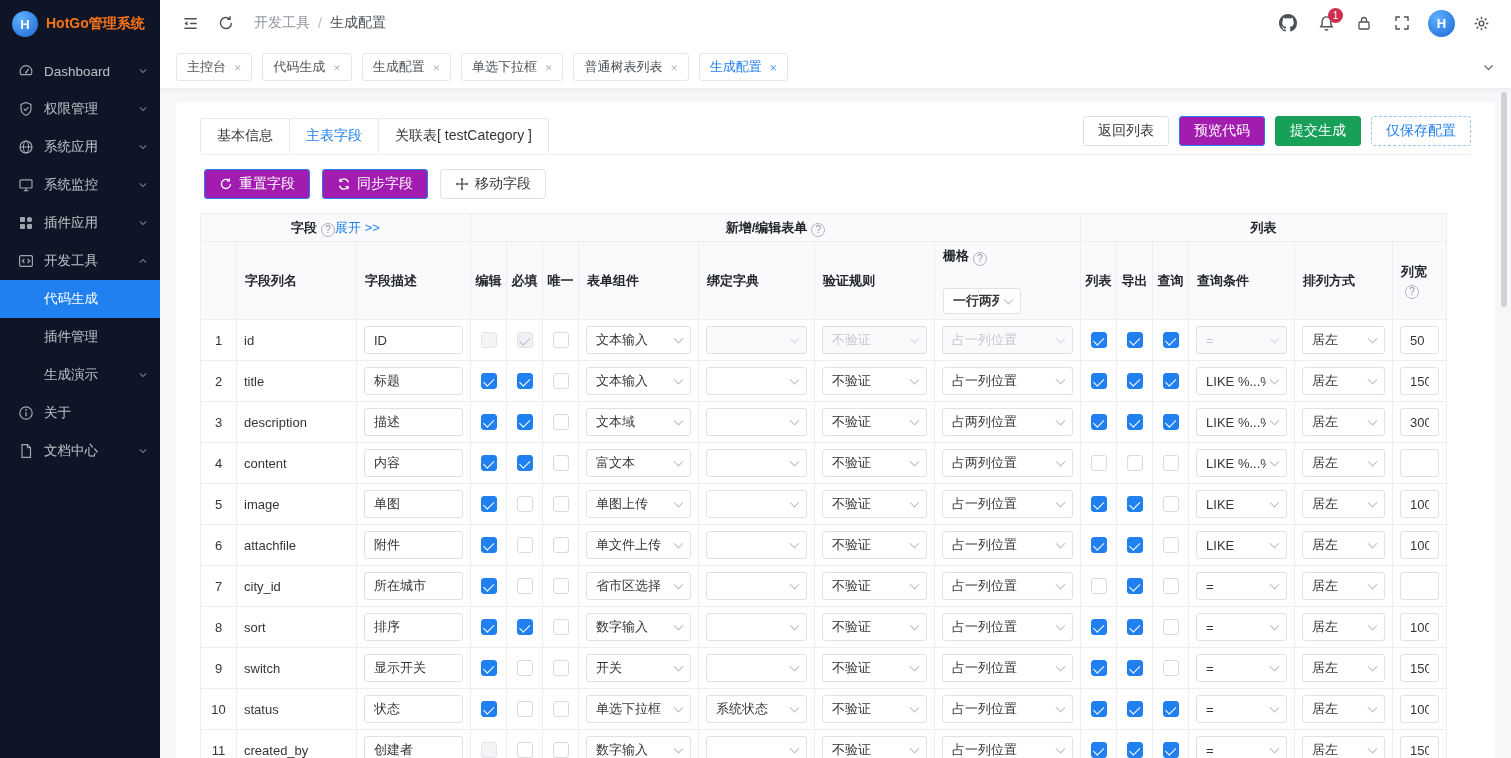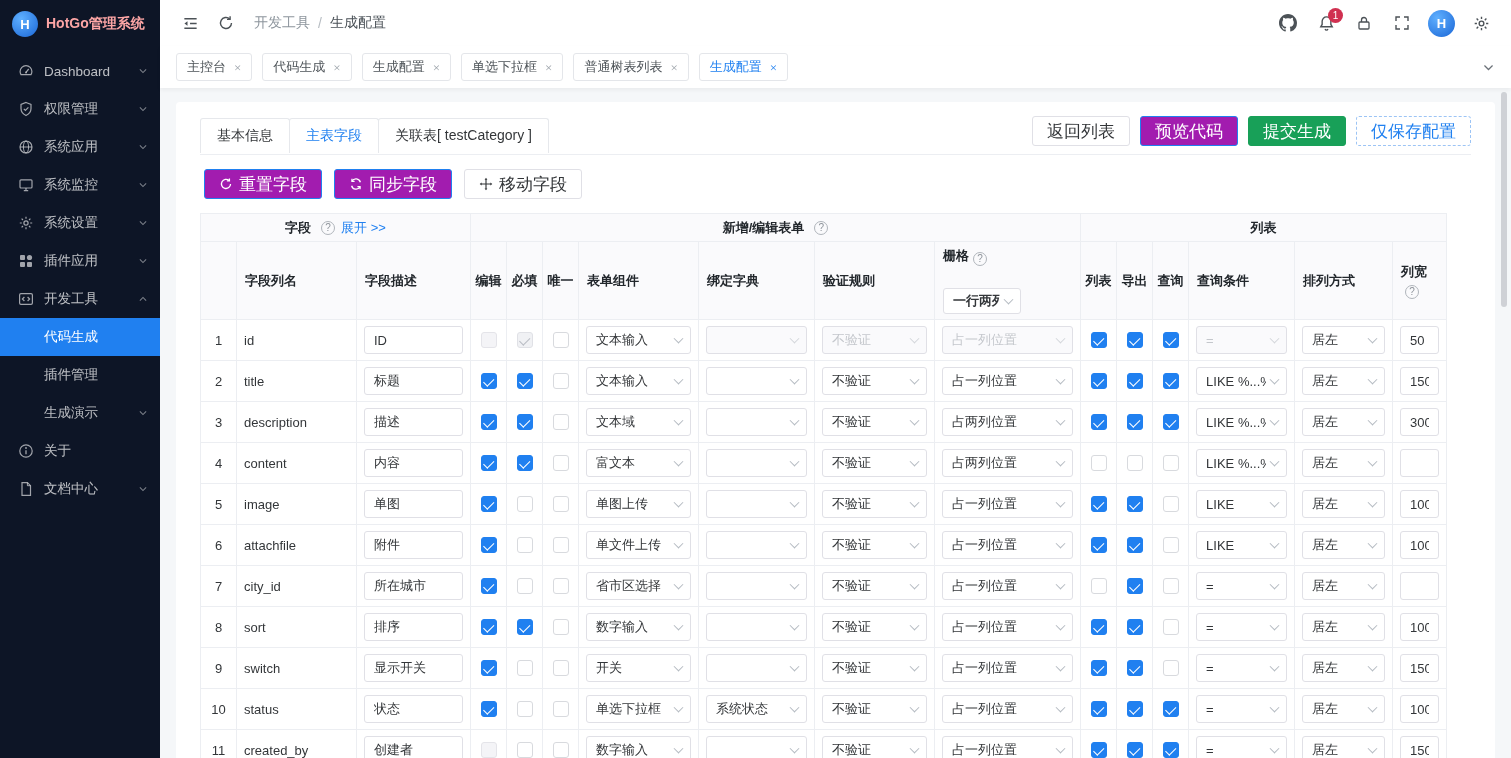--- a/index.html
+++ b/index.html
@@ -6,21 +6,21 @@
     font-family:"Liberation Sans","DejaVu Sans",sans-serif;background:#f5f7f9;color:#333639;}
   *{box-sizing:border-box;}
   .app{display:flex;width:1511px;height:758px;}
 
   
   .sidebar{width:160px;min-width:160px;background:#0d1526;height:100%;}
   .logo-row{height:48px;display:flex;align-items:center;gap:8px;padding:0 12px;}
   .logo-circle{width:26px;height:26px;border-radius:50%;flex:none;
     background:radial-gradient(circle at 35% 30%,#5fb0ff,#1a66d6);color:#fff;font-weight:bold;
     display:flex;align-items:center;justify-content:center;font-size:13px;}
-  .logo-text{color:#fca5a5;font-size:14px;font-weight:600;white-space:nowrap;}
+  .logo-text{color:#f97316;font-size:14px;font-weight:600;white-space:nowrap;}
   .menu{padding-top:4px;}
   .menu-item{height:38px;display:flex;align-items:center;gap:10px;padding:0 12px 0 18px;
     color:rgba(255,255,255,.72);font-size:13.5px;cursor:pointer;white-space:nowrap;}
   .menu-item .mi-icon{width:16px;height:16px;flex:none;display:flex;align-items:center;justify-content:center;opacity:.85;}
   .menu-item .mi-icon svg{width:16px;height:16px;}
   .menu-item .mi-label{flex:1;overflow:hidden;}
   .menu-item .mi-chev{flex:none;color:rgba(255,255,255,.45);display:flex;}
   .menu-item .mi-chev.up{transform:rotate(180deg);}
   .menu-item.child{padding-left:44px;}
   .menu-item.active{background:#2080f0;color:#fff;}
@@ -56,36 +56,36 @@
   .card{background:#fff;border-radius:4px;padding:14px 24px 0;height:900px;}
 
   .card-head{display:flex;align-items:center;border-bottom:1px solid #eceef2;}
   .ctabs{display:flex;}
   .ctab{padding:8px 16px;font-size:14px;border:1px solid #e6e8ec;border-bottom:none;background:#fff;
     border-radius:3px 3px 0 0;color:#333639;cursor:pointer;margin-right:-1px;white-space:nowrap;}
   .ctab.active{color:#2080f0;}
   .head-actions{margin-left:auto;display:flex;gap:10px;padding-bottom:8px;}
 
   .btn{display:inline-flex;align-items:center;gap:6px;height:30px;padding:0 14px;border-radius:3px;
-    font-size:17px;border:1px solid #e0e0e6;background:#fff;color:#333639;cursor:pointer;white-space:nowrap;}
+    font-size:14px;border:1px solid #e0e0e6;background:#fff;color:#333639;cursor:pointer;white-space:nowrap;}
   .btn svg{display:block;}
   .btn.primary{background:#a21caf;border-color:#2080f0;color:#fff;}
   .btn.success{background:#18a058;border-color:#18a058;color:#fff;}
   .btn.dashed-primary{color:#2080f0;border:1px dashed #9cc4f5;background:#fff;}
 
   .toolbar{display:flex;gap:12px;margin:14px 4px 0;}
 
   
   .table-wrap{margin-top:14px;}
   table{border-collapse:collapse;table-layout:fixed;width:1246px;font-size:13px;color:#333639;background:#fff;}
   th,td{border:1px solid #eceef2;overflow:hidden;}
   th{background:#fafafc;font-weight:600;color:#22272c;padding:5px 8px;text-align:left;font-size:13px;}
   th.c,td.c{text-align:center;padding-left:2px;padding-right:2px;}
   .group-row th{height:28px;padding:4px 6px;}
-  .gcell{display:flex;align-items:center;justify-content:center;gap:6px;}
+  .gcell{display:flex;align-items:flex-end;justify-content:center;}
   .gtitle{font-weight:600;}
   .head-row th{height:58px;vertical-align:middle;}
   .grid-th .sel{width:78px;margin-top:22px;height:26px;}
   td{padding:6px 7px;height:41px;background:#fff;}
   .q{display:inline-block;width:14px;height:14px;border:1px solid #b0b5bb;border-radius:50%;
     font-size:10px;line-height:12px;text-align:center;color:#8d939a;font-weight:400;flex:none;}
   th .q{margin-left:4px;vertical-align:-2px;}
   .expand-link{color:#2080f0;cursor:pointer;font-weight:400;text-decoration:none;white-space:nowrap;}
 
   .cb{width:16px;height:16px;border:1px solid #d8dade;border-radius:3px;background:#fff;
@@ -167,34 +167,20 @@
           </span>
         </div>
         <div class="menu-item">
           <span class="mi-icon">
             <svg viewBox="0 0 16 16">
               <rect x="2" y="2.8" width="12" height="8.2" rx="1" fill="none" stroke="currentColor" stroke-width="1.2"></rect>
               <path d="M5.8 13.6h4.4M8 11v2.6" stroke="currentColor" stroke-width="1.2"></path>
             </svg>
           </span>
           <span class="mi-label">系统监控</span>
-          <span class="mi-chev down">
-            <svg viewBox="0 0 16 16" width="10" height="10">
-              <path d="M3 5.5l5 5 5-5" fill="none" stroke="currentColor" stroke-width="1.8"></path>
-            </svg>
-          </span>
-        </div>
-        <div class="menu-item">
-          <span class="mi-icon">
-            <svg viewBox="0 0 16 16">
-              <circle cx="8" cy="8" r="2.1" fill="none" stroke="currentColor" stroke-width="1.2"></circle>
-              <path d="M8 1.8v2M8 12.2v2M1.8 8h2M12.2 8h2M3.6 3.6l1.4 1.4M11 11l1.4 1.4M12.4 3.6 11 5M5 11l-1.4 1.4" stroke="currentColor" stroke-width="1.2"></path>
-            </svg>
-          </span>
-          <span class="mi-label">系统设置</span>
           <span class="mi-chev down">
             <svg viewBox="0 0 16 16" width="10" height="10">
               <path d="M3 5.5l5 5 5-5" fill="none" stroke="currentColor" stroke-width="1.8"></path>
             </svg>
           </span>
         </div>
         <div class="menu-item">
           <span class="mi-icon">
             <svg viewBox="0 0 16 16" fill="currentColor">
               <rect x="2" y="2" width="5" height="5" rx="1"></rect>

